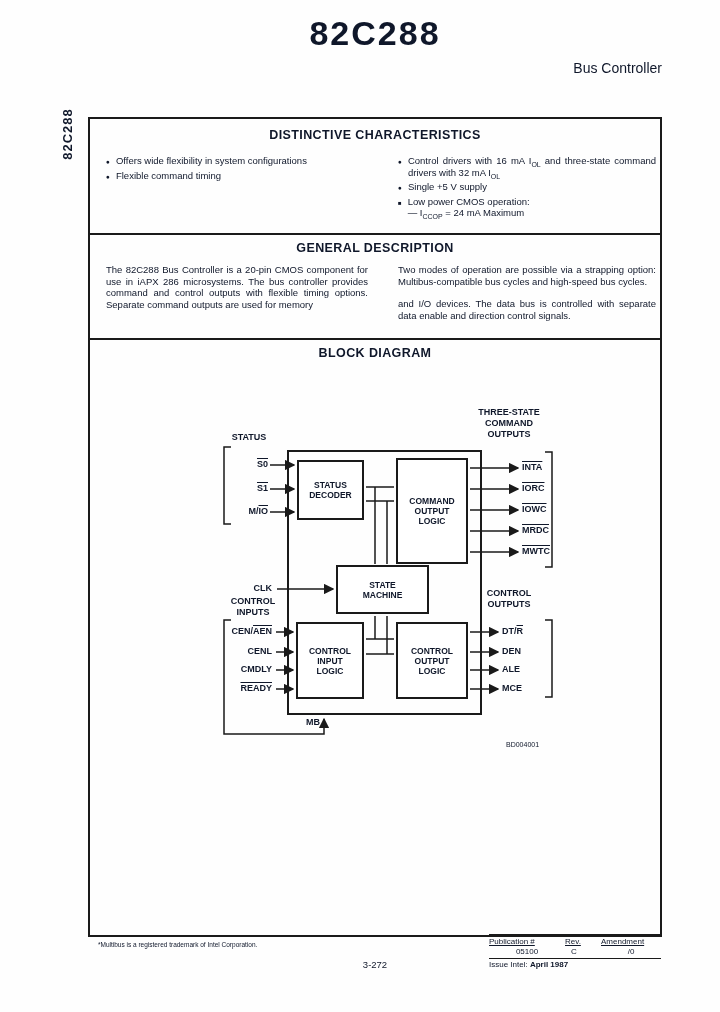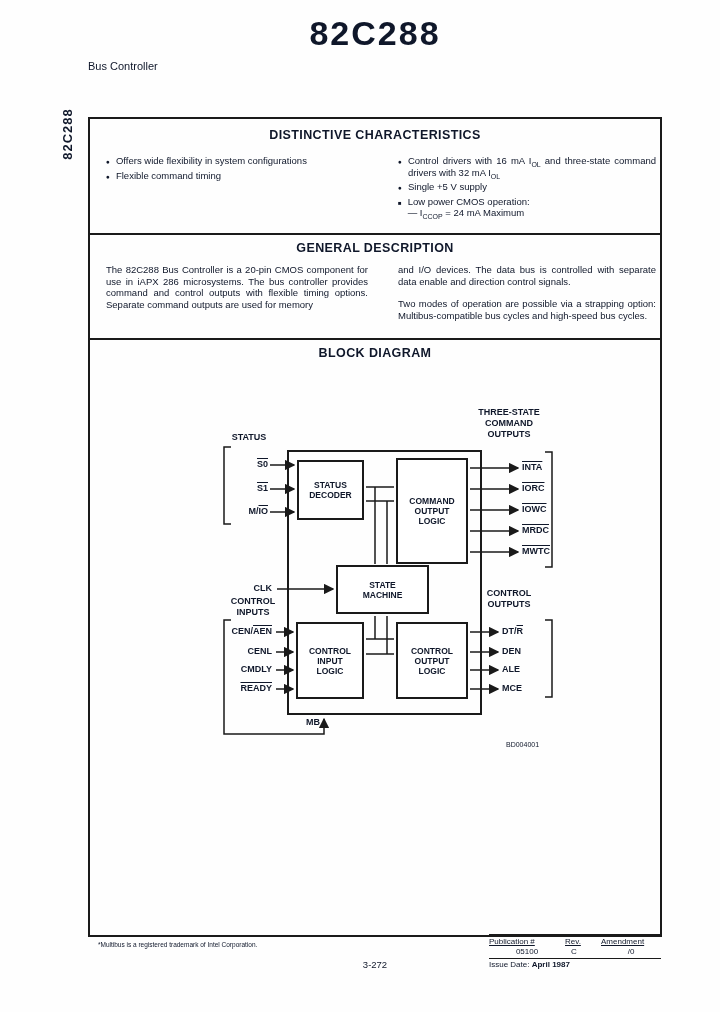--- a/index.html
+++ b/index.html
@@ -4,21 +4,21 @@
 <style>
   * { margin:0; padding:0; box-sizing:border-box; }
   html,body { background:#ffffff; }
   .page {
     position:relative; width:720px; height:1012px; margin:0 auto;
     background:#fefefe; color:#0f172a;
     font-family:"Liberation Sans", sans-serif; overflow:hidden;
   }
   .doc-title { position:absolute; left:88px; top:14px; width:574px; text-align:center;
     font-size:34px; font-weight:bold; letter-spacing:2px; }
-  .subtitle { position:absolute; left:88px; width:574px; text-align:left; font-size:11px; }
+  .subtitle { position:absolute; left:88px; width:574px; text-align:right; font-size:14px; }
   .sub1 { top:60px; } .sub2 { top:76px; }
   .side-label { position:absolute; left:24px; top:126px; width:88px; height:16px;
     transform:rotate(-90deg); font-size:13px; font-weight:bold; text-align:center; letter-spacing:1px; }
 
   .frame { position:absolute; left:88px; top:117px; width:574px; height:820px;
     border:2px solid #1a1a1a; }
 
   .section-heading { position:absolute; left:0; width:100%; text-align:center;
     font-weight:bold; font-size:12.5px; letter-spacing:0.4px; }
   .divider { position:absolute; left:0; width:100%; height:2px; background:#1a1a1a; }
@@ -102,22 +102,22 @@
       </div>
     </div>
 
     <div class="divider" style="top:114px"></div>
 
     <div class="section-heading" style="top:122px">GENERAL DESCRIPTION</div>
     <div class="col" style="left:16px; top:145px; width:262px;">
       <div class="para">The 82C288 Bus Controller is a 20-pin CMOS component for use in iAPX 286 microsystems. The bus controller provides command and control outputs with flexible timing options. Separate command outputs are used for memory</div>
     </div>
     <div class="col" style="left:308px; top:145px; width:258px;">
+      <div class="para">Two modes of operation are possible via a strapping option: Multibus-compatible bus cycles and high-speed bus cycles.</div>
       <div class="para">and I/O devices. The data bus is controlled with separate data enable and direction control signals.</div>
-      <div class="para">Two modes of operation are possible via a strapping option: Multibus-compatible bus cycles and high-speed bus cycles.</div>
     </div>
 
     <div class="divider" style="top:219px"></div>
 
     <div class="section-heading" style="top:227px">BLOCK DIAGRAM</div>
 
     <svg class="wires" width="574" height="820" viewBox="0 0 574 820">
       <defs>
         <marker id="arr" viewBox="0 0 8 8" refX="7" refY="4" markerWidth="7" markerHeight="7" orient="auto">
           <path d="M0,0 L8,4 L0,8 Z" fill="#1a1a1a"></path>
@@ -221,18 +221,18 @@
       <span>Publication #</span>
       <span>Rev.</span>
       <span>Amendment</span>
     </div>
     <div class="pub-row pub-vals">
       <span>05100</span>
       <span>C</span>
       <span>/0</span>
     </div>
     <div class="pub-issue">
-      <span>Issue Date:</span>
+      <span>Issue Intel:</span>
       <span class="b">April 1987</span>
     </div>
   </div>
 
 </div>
 
 </body></html>

